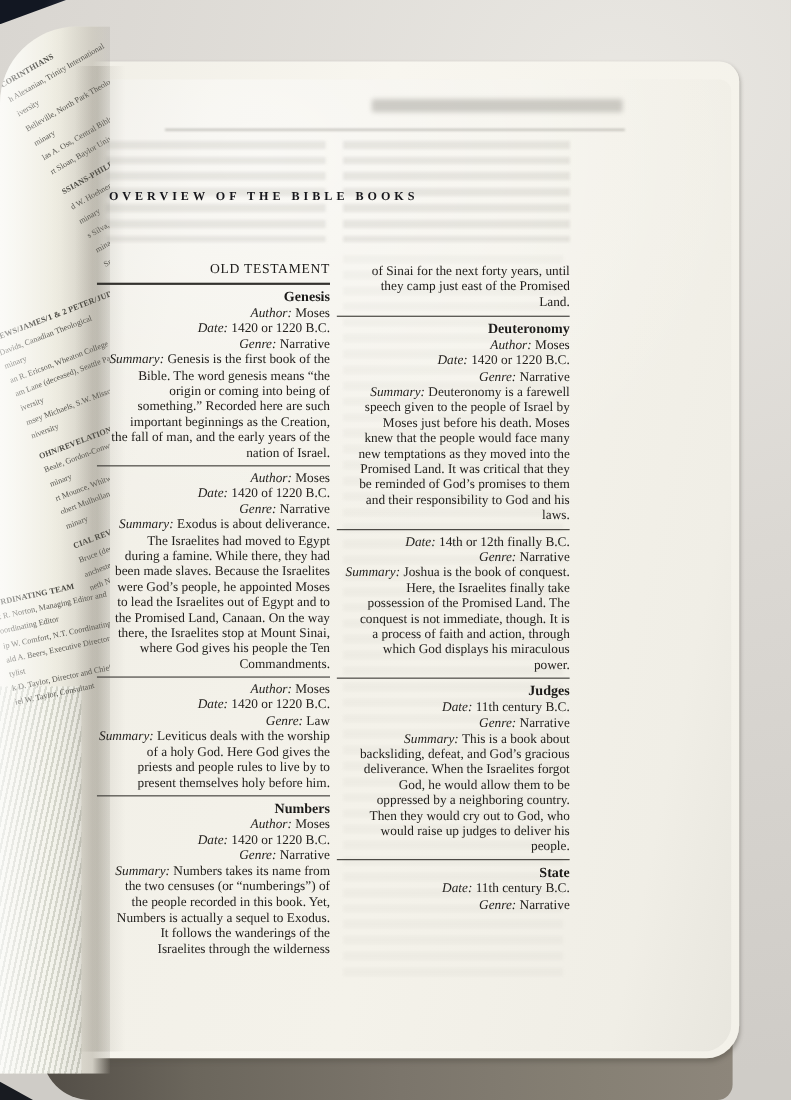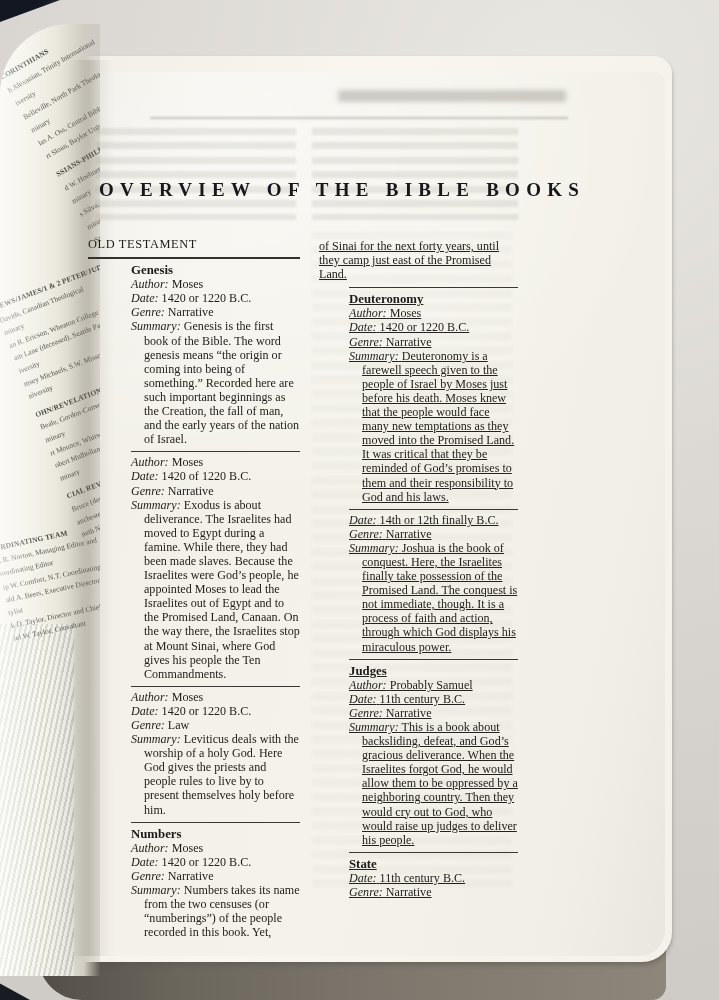--- a/index.html
+++ b/index.html
@@ -48,29 +48,29 @@
   .bleed{position:absolute;pointer-events:none;}
   .bleed-head{left:338px;top:90px;width:228px;height:12px;background:rgba(146,144,136,.42);filter:blur(2.5px);border-radius:2px;}
   .bleed-rule{left:150px;top:117px;width:418px;height:2px;background:rgba(150,148,140,.5);filter:blur(.8px);}
   .bleed-colA{left:96px;top:128px;width:200px;height:92px;filter:blur(1.3px);
     background:repeating-linear-gradient(180deg,rgba(132,130,122,.15) 0 7px,rgba(0,0,0,0) 7px 14.4px);}
   .bleed-colB{left:312px;top:128px;width:206px;height:92px;filter:blur(1.3px);
     background:repeating-linear-gradient(180deg,rgba(132,130,122,.15) 0 7px,rgba(0,0,0,0) 7px 14.4px);}
   .bleed-colC{left:312px;top:232px;width:200px;height:660px;filter:blur(1.4px);opacity:.5;
     background:repeating-linear-gradient(180deg,rgba(132,130,122,.10) 0 7px,rgba(0,0,0,0) 7px 14.4px);}
   
-  .title{position:absolute;left:99px;top:166px;font-weight:bold;font-size:19px;
+  .title{position:absolute;left:99px;top:166px;font-weight:bold;font-size:11px;
     letter-spacing:.33em;color:#17171c;white-space:nowrap;}
   .col{position:absolute;top:236px;width:212px;height:702px;overflow:hidden;
-    font-size:12.1px;line-height:14.1px;color:#24221f;text-align:left;}
+    font-size:12.1px;line-height:14.1px;color:#24221f;text-align:right;}
   .col-left{left:88px;}
-  .col-right{left:306px;text-decoration:underline;}
+  .col-right{left:306px;}
   .col-header{font-size:12.4px;letter-spacing:.05em;padding:1px 0 6px;border-bottom:2px solid #34322e;color:#1d1c1a;}
   .cont{padding:3px 0 6px 13px;}
-  .entry{border-top:1.6px solid #3a3834;padding:3px 0 5px;margin-left:43px;}
+  .entry{border-top:1.6px solid #3a3834;padding:3px 0 5px;}
   .entry.first{border-top:none;}
   .bname{font-size:12.8px;font-weight:bold;margin:1px 0 0;color:#1b1a18;}
   .lbl{font-style:italic;}
   .summary{padding-left:13px;text-indent:-13px;}
 </style>
 </head>
 <body>
 
 <div class="scene">
   <div class="under-shadow"></div>
@@ -201,21 +201,21 @@
     <div class="meta"><span class="lbl">Date:</span> <span>1420 or 1220 B.C.</span></div>
     <div class="meta"><span class="lbl">Genre:</span> <span>Law</span></div>
     <div class="summary"><span class="lbl">Summary:</span> <span>Leviticus deals with the worship of a holy God. Here God gives the priests and people rules to live by to present themselves holy before him.</span></div>
   </section>
 
   <section class="entry">
     <h3 class="bname">Numbers</h3>
     <div class="meta"><span class="lbl">Author:</span> <span>Moses</span></div>
     <div class="meta"><span class="lbl">Date:</span> <span>1420 or 1220 B.C.</span></div>
     <div class="meta"><span class="lbl">Genre:</span> <span>Narrative</span></div>
-    <div class="summary"><span class="lbl">Summary:</span> <span>Numbers takes its name from the two censuses (or “numberings”) of the people recorded in this book. Yet, Numbers is actually a sequel to Exodus. It follows the wanderings of the Israelites iversity the wilderness</span></div>
+    <div class="summary"><span class="lbl">Summary:</span> <span>Numbers takes its name from the two censuses (or “numberings”) of the people recorded in this book. Yet, Numbers is actually a sequel to Exodus. It follows the wanderings of the Israelites through the wilderness</span></div>
   </section>
 </div>
   </div>
 
   <div class="col col-right">
     <div class="cont">of Sinai for the next forty years, until they camp just east of the Promised Land.</div>
     <div>
   <section class="entry">
     <h3 class="bname">Deuteronomy</h3>
     <div class="meta"><span class="lbl">Author:</span> <span>Moses</span></div>
@@ -225,21 +225,20 @@
   </section>
 
   <section class="entry">
     <div class="meta"><span class="lbl">Date:</span> <span>14th or 12th finally B.C.</span></div>
     <div class="meta"><span class="lbl">Genre:</span> <span>Narrative</span></div>
     <div class="summary"><span class="lbl">Summary:</span> <span>Joshua is the book of conquest. Here, the Israelites finally take possession of the Promised Land. The conquest is not immediate, though. It is a process of faith and action, through which God displays his miraculous power.</span></div>
   </section>
 
   <section class="entry">
     <h3 class="bname">Judges</h3>
-    <div class="meta"><span class="lbl">Author:</span> <span>Probably Samuel</span></div>
     <div class="meta"><span class="lbl">Date:</span> <span>11th century B.C.</span></div>
     <div class="meta"><span class="lbl">Genre:</span> <span>Narrative</span></div>
     <div class="summary"><span class="lbl">Summary:</span> <span>This is a book about backsliding, defeat, and God’s gracious deliverance. When the Israelites forgot God, he would allow them to be oppressed by a neighboring country. Then they would cry out to God, who would raise up judges to deliver his people.</span></div>
   </section>
 
   <section class="entry">
     <h3 class="bname">State</h3>
     <div class="meta"><span class="lbl">Date:</span> <span>11th century B.C.</span></div>
     <div class="meta"><span class="lbl">Genre:</span> <span>Narrative</span></div>
   </section>

